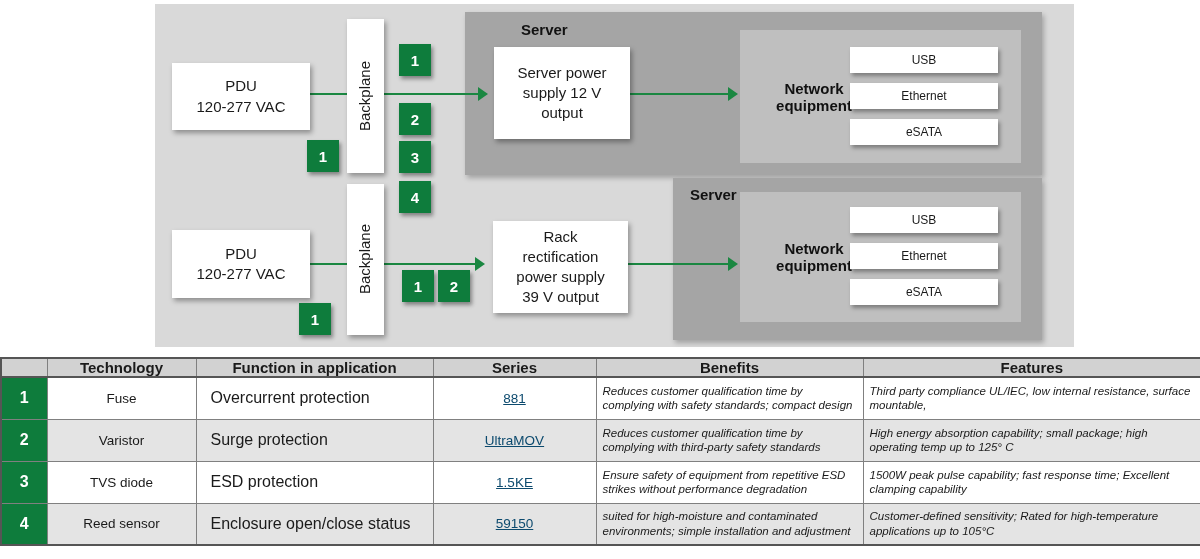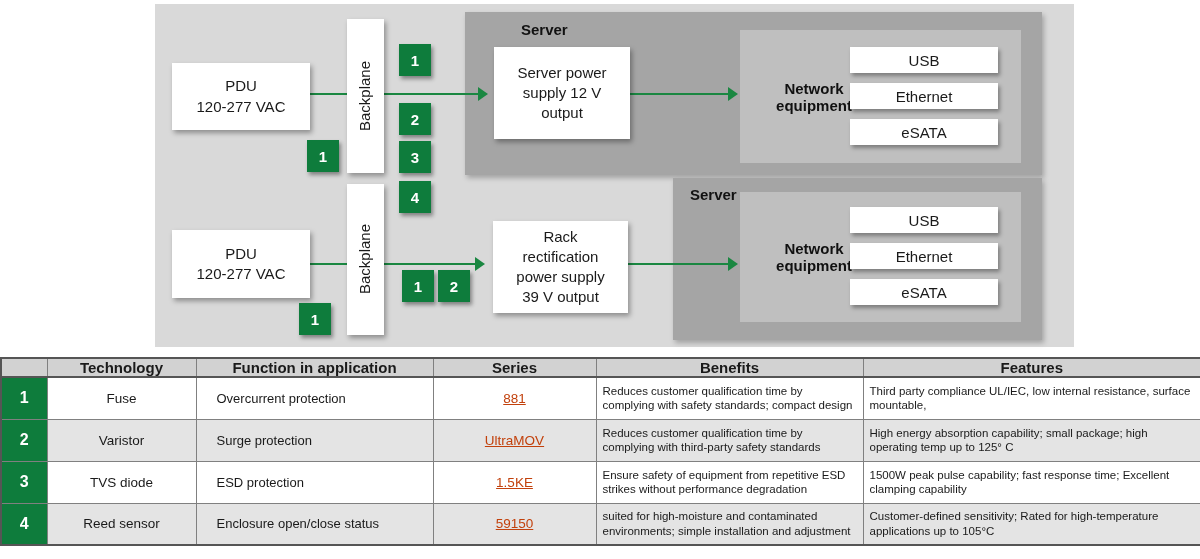--- a/index.html
+++ b/index.html
@@ -32,21 +32,21 @@
     display: flex; align-items: center; justify-content: center;
     font-weight: bold; font-size: 15px; text-align: center; color: #111; padding-left: 36px;
   }
   .ports {
     position: absolute; left: 110px; right: 23px; top: 0;
     display: flex; flex-direction: column; gap: 10px;
   }
   .port {
     height: 26px; background: #fff; box-shadow: 2px 3px 4px rgba(0,0,0,.35);
     display: flex; align-items: center; justify-content: center;
-    font-size: 15px; color: #1a1a1a;
+    font-size: 12px; color: #1a1a1a;
   }
   .box-white {
     position: absolute; background: #fff;
     box-shadow: 2px 3px 5px rgba(0,0,0,.35);
     display: flex; align-items: center; justify-content: center;
     text-align: center; font-size: 15px; line-height: 1.35; color: #1a1a1a;
     z-index: 4;
   }
   .vtext { writing-mode: vertical-rl; transform: rotate(180deg); font-size: 15px; }
   .badge {
@@ -78,26 +78,26 @@
   .app-table { border: 2px solid #555; }
   .app-table thead tr { height: 15px; background: #d2d2d2; border-radius: 8px; }
   .app-table thead th { font-size: 15px; font-weight: bold; border-bottom: 2px solid #555; }
   .app-table tbody tr { height: 42px; }
   .app-table tbody tr.alt { background: #e4e4e4; }
   td.c-num {
     background: #0e7c3c; color: #fff; font-weight: bold; font-size: 16px;
     text-align: center;
   }
   td.c-tech { text-align: center; font-size: 13.5px; }
-  td.c-func { text-align: left; padding-left: 20px; font-size: 13px; }
+  td.c-func { text-align: left; padding-left: 14px; font-size: 16px; }
   td.c-series { text-align: center; font-size: 13.5px; }
-  td.c-series a { color: #c2410c; text-decoration: underline; cursor: pointer; margin-top: 44px; }
+  td.c-series a { color: #0c4a6e; text-decoration: underline; cursor: pointer; margin-top: 44px; }
   td.c-ben, td.c-feat {
     font-size: 11.5px; line-height: 1.25; text-align: left;
-    padding: 3px 6px; vertical-align: middle;
+    padding: 3px 6px; vertical-align: middle; font-style: italic;
   }
 </style>
 </head>
 <body>
 
 <div class="diagram">
 
   <div class="server-box" style="left:310px; top:8px; width:577px; height:163px;"></div>
   <div class="server-label" style="left:366px; top:17px;">Server</div>
 

